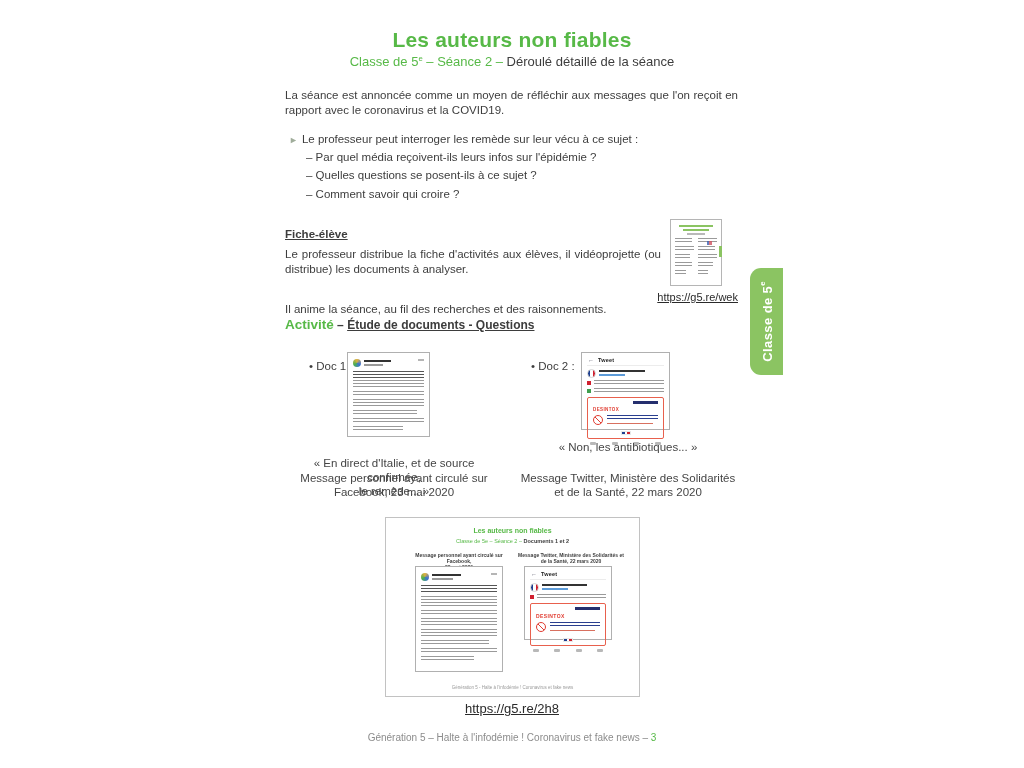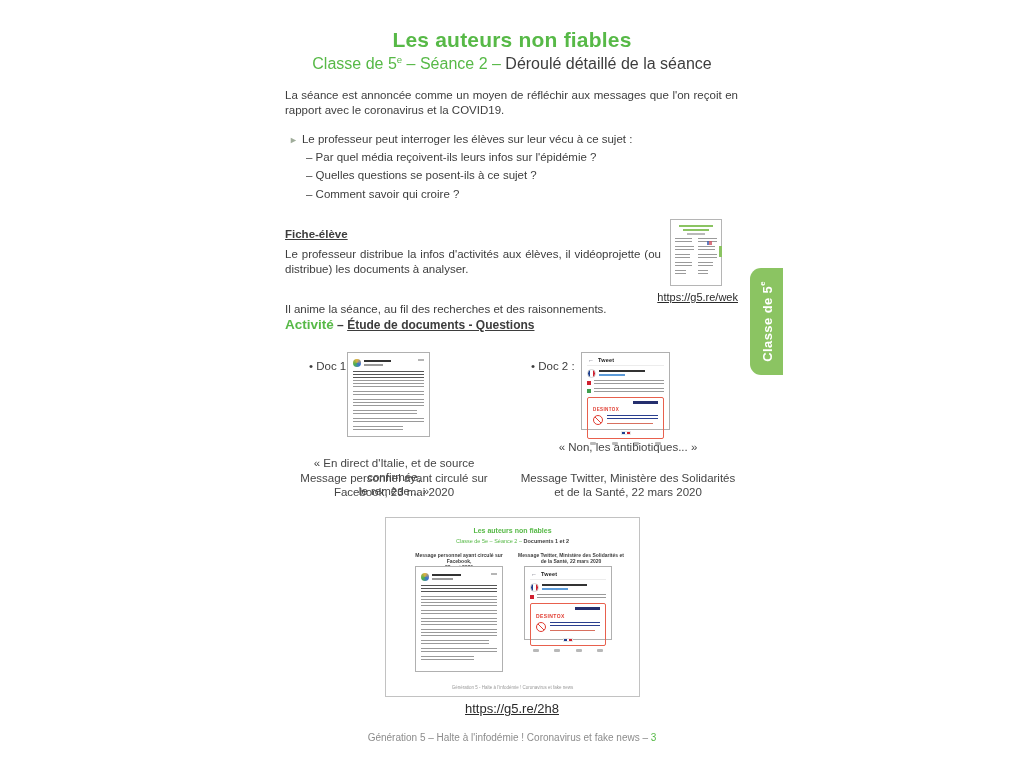--- a/index.html
+++ b/index.html
@@ -3,21 +3,21 @@
 <meta charset="utf-8">
 <style>
   html,body{margin:0;padding:0;background:#ffffff;}
   *{box-sizing:border-box;}
   body{font-family:"Liberation Sans", sans-serif;color:#3d3d3d;}
   .page{position:relative;width:1024px;height:768px;background:#fff;overflow:hidden;}
 
   
   .title{position:absolute;top:28px;left:0;width:1024px;text-align:center;
          font-size:21px;font-weight:bold;color:#57b947;letter-spacing:.2px;}
-  .subtitle{position:absolute;top:54px;left:0;width:1024px;text-align:center;font-size:16px;}
+  .subtitle{position:absolute;top:54px;left:0;width:1024px;text-align:center;font-size:13px;}
   .subtitle .grn{color:#57b947;}
   .subtitle .drk{color:#3d3d3d;}
   sup{font-size:60%;}
 
   
   .intro{position:absolute;left:285px;top:88px;width:453px;font-size:11.5px;line-height:15px;text-align:justify;}
   .arrowline{position:absolute;left:289px;top:133px;font-size:11.5px;}
   .arrowline .arrow{color:#a0ad9b;font-size:9px;margin-right:4px;}
   .q{position:absolute;left:306px;font-size:11.5px;}
   .q1{top:151px;} .q2{top:169px;} .q3{top:188px;}
@@ -128,28 +128,28 @@
 <div class="page">
 
   <div class="title">Les auteurs non fiables</div>
   <div class="subtitle">
     <span class="grn">Classe de 5</span><sup class="grn">e</sup><span class="grn"> – Séance 2 – </span><span class="drk">Déroulé détaillé de la séance</span>
   </div>
 
   <div class="intro">La séance est annoncée comme un moyen de réfléchir aux messages que l'on reçoit en rapport avec le coronavirus et la COVID19.</div>
 
   <div class="arrowline">
-    <span class="arrow">►</span><span>Le professeur peut interroger les élèves sur leur vécu à ce sujet :</span>
+    <span class="arrow">►</span><span>Le professeur peut interroger les remède sur leur vécu à ce sujet :</span>
   </div>
   <div class="q q1">–  Par quel média reçoivent-ils leurs infos sur l'épidémie ?</div>
   <div class="q q2">–  Quelles questions se posent-ils à ce sujet ?</div>
   <div class="q q3">–  Comment savoir qui croire ?</div>
 
   <div class="fiche-h">Fiche-élève</div>
-  <div class="fiche-p1">Le professeur distribue la infos d'activités aux élèves, il vidéoprojette (ou distribue) les documents à analyser.</div>
+  <div class="fiche-p1">Le professeur distribue la fiche d'activités aux élèves, il vidéoprojette (ou distribue) les documents à analyser.</div>
   <div class="fiche-p2">Il anime la séance, au fil des recherches et des raisonnements.</div>
 
   <div class="fiche-doc">
     <div class="gt" style="width:82%"></div>
     <div class="gt" style="width:64%"></div>
     <div class="gt" style="width:42%;background:#b9b9b9"></div>
     <div class="fiche-cols">
       <div class="col">
         <div class="tl h6 w90"></div>
         <div class="tl h6 w100"></div>

